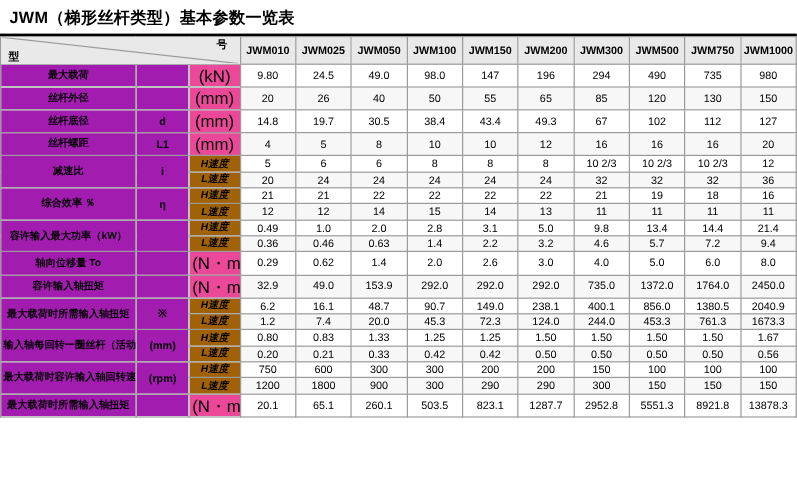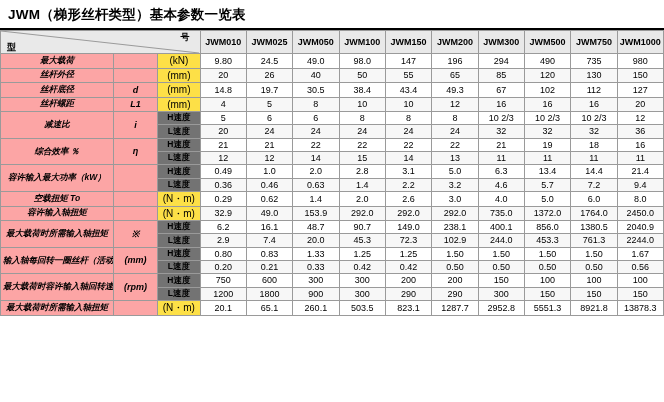--- a/index.html
+++ b/index.html
@@ -47,36 +47,36 @@
     white-space: nowrap;
     overflow: hidden;
   }
   .hdr-row td {
     background: #e9e9e9;
     font-weight: bold;
     font-size: 9px;
     height: 20px;
   }
   .lbl {
-    background: #fca5a5;
+    background: #a21caf;
     font-weight: bold;
     text-align: left;
     padding-left: 4px;
     font-size: 9px;
-    font-style: italic;
   }
   .lbl.center { text-align: center; padding-left: 2px;}
   .sub {
-    background: #737373;
+    background: #a16207;
     font-size: 8.5px;
     font-weight: bold;
+    font-style: italic;
   }
   .unit {
-    background: #fde047;
-    font-size: 10px;
+    background: #ec4899;
+    font-size: 14px;
     margin-top: 33px;
   }
   .val { background: #ffffff; font-size: 9px; }
   .val.alt { background: #f7f7f7; }
   .corner-cell {
     background: #e9e9e9;
     position: relative;
     height: 22px;
     padding: 0;
   }
@@ -265,40 +265,40 @@
         <tr>
           <td class="lbl two-line" rowspan="2">容许输入最大功率（kW）</td>
           <td class="lbl center" rowspan="2"></td>
           <td class="sub">H速度</td>
           <td class="val">0.49</td>
           <td class="val">1.0</td>
           <td class="val">2.0</td>
           <td class="val">2.8</td>
           <td class="val">3.1</td>
           <td class="val">5.0</td>
-          <td class="val">6.3</td>
+          <td class="val">9.8</td>
           <td class="val">13.4</td>
           <td class="val">14.4</td>
           <td class="val">21.4</td>
         </tr>
         <tr>
           <td class="sub">L速度</td>
           <td class="val alt">0.36</td>
           <td class="val alt">0.46</td>
           <td class="val alt">0.63</td>
           <td class="val alt">1.4</td>
           <td class="val alt">2.2</td>
           <td class="val alt">3.2</td>
           <td class="val alt">4.6</td>
           <td class="val alt">5.7</td>
           <td class="val alt">7.2</td>
           <td class="val alt">9.4</td>
         </tr>
         <tr>
-          <td class="lbl two-line">空载扭矩  To</td>
+          <td class="lbl two-line">轴向位移量  To</td>
           <td class="lbl center"></td>
           <td class="unit">(N・m)</td>
           <td class="val">0.29</td>
           <td class="val">0.62</td>
           <td class="val">1.4</td>
           <td class="val">2.0</td>
           <td class="val">2.6</td>
           <td class="val">3.0</td>
           <td class="val">4.0</td>
           <td class="val">5.0</td>
@@ -330,30 +330,30 @@
           <td class="val">90.7</td>
           <td class="val">149.0</td>
           <td class="val">238.1</td>
           <td class="val">400.1</td>
           <td class="val">856.0</td>
           <td class="val">1380.5</td>
           <td class="val">2040.9</td>
         </tr>
         <tr>
           <td class="sub">L速度</td>
-          <td class="val alt">2.9</td>
+          <td class="val alt">1.2</td>
           <td class="val alt">7.4</td>
           <td class="val alt">20.0</td>
           <td class="val alt">45.3</td>
           <td class="val alt">72.3</td>
-          <td class="val alt">102.9</td>
+          <td class="val alt">124.0</td>
           <td class="val alt">244.0</td>
           <td class="val alt">453.3</td>
           <td class="val alt">761.3</td>
-          <td class="val alt">2244.0</td>
+          <td class="val alt">1673.3</td>
         </tr>
         <tr>
           <td class="lbl two-line" rowspan="2">输入轴每回转一圈丝杆（活动螺母）轴向位移量</td>
           <td class="lbl center" rowspan="2">(mm)</td>
           <td class="sub">H速度</td>
           <td class="val">0.80</td>
           <td class="val">0.83</td>
           <td class="val">1.33</td>
           <td class="val">1.25</td>
           <td class="val">1.25</td>

